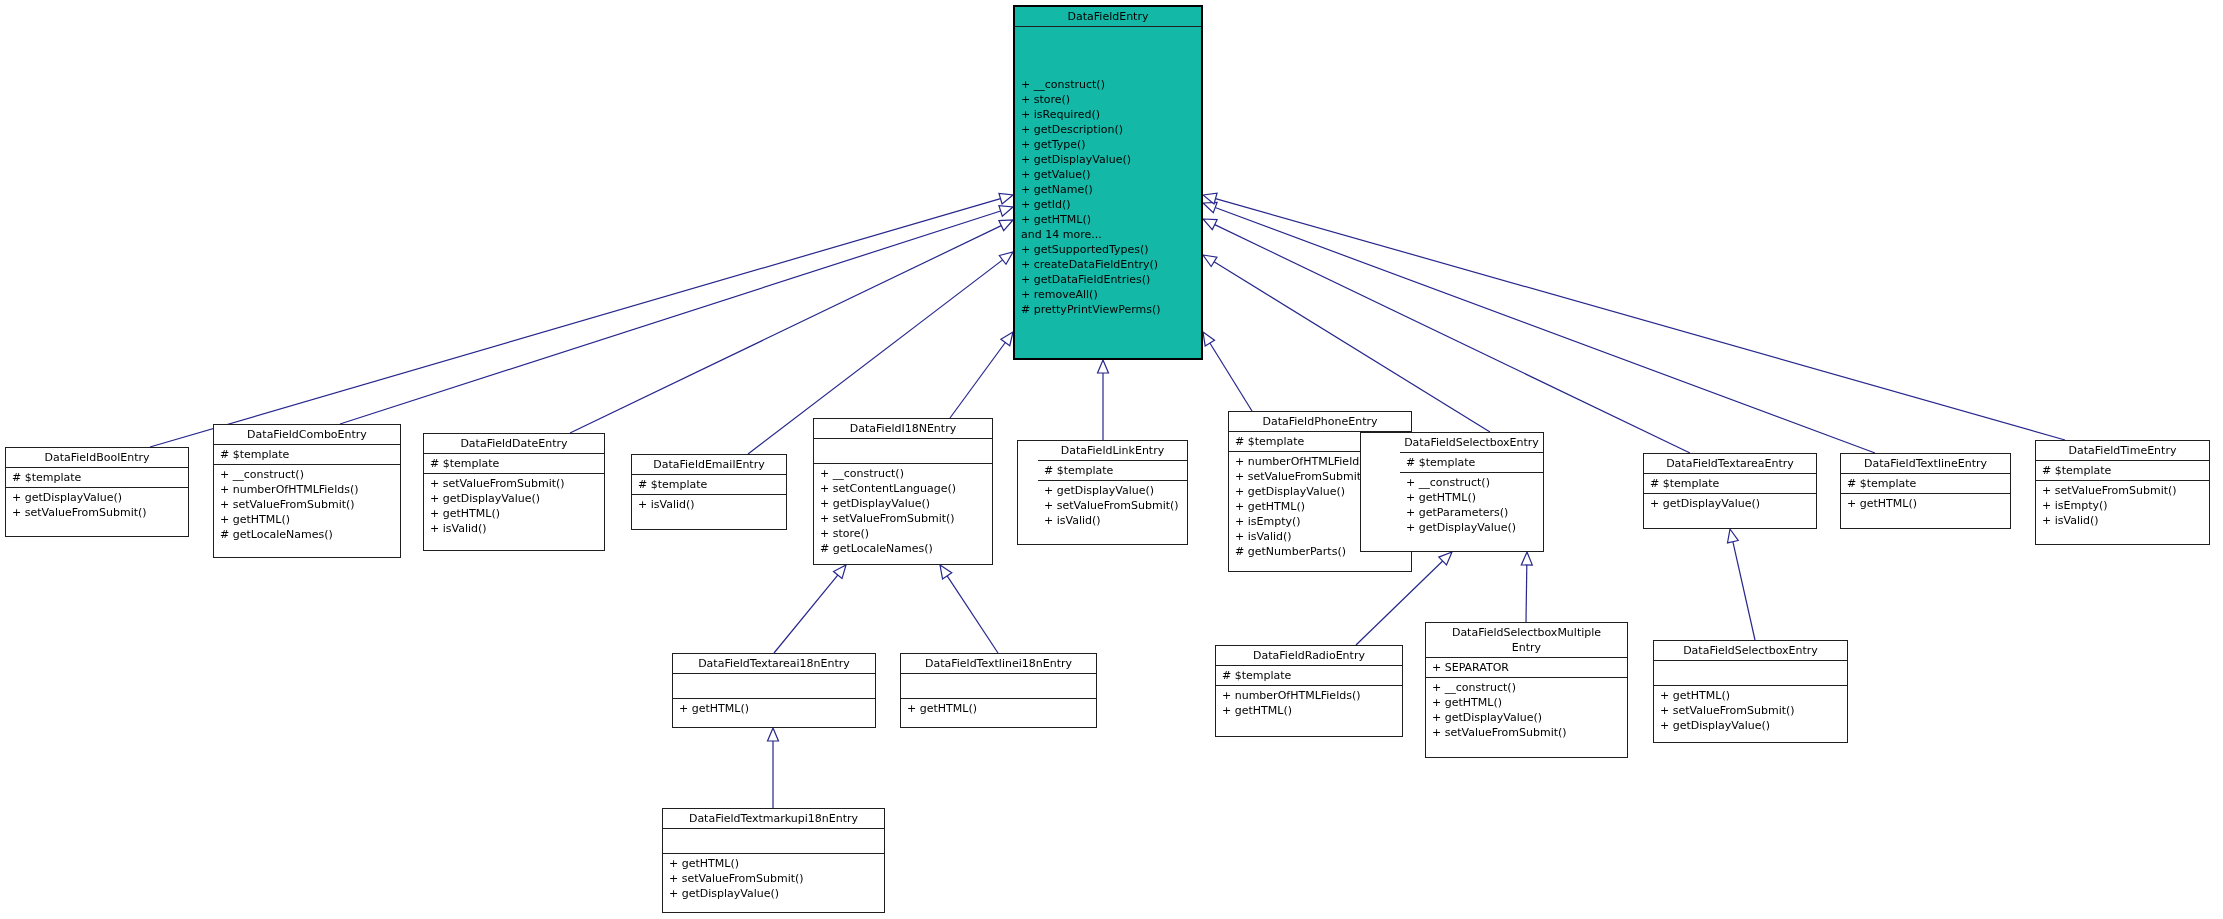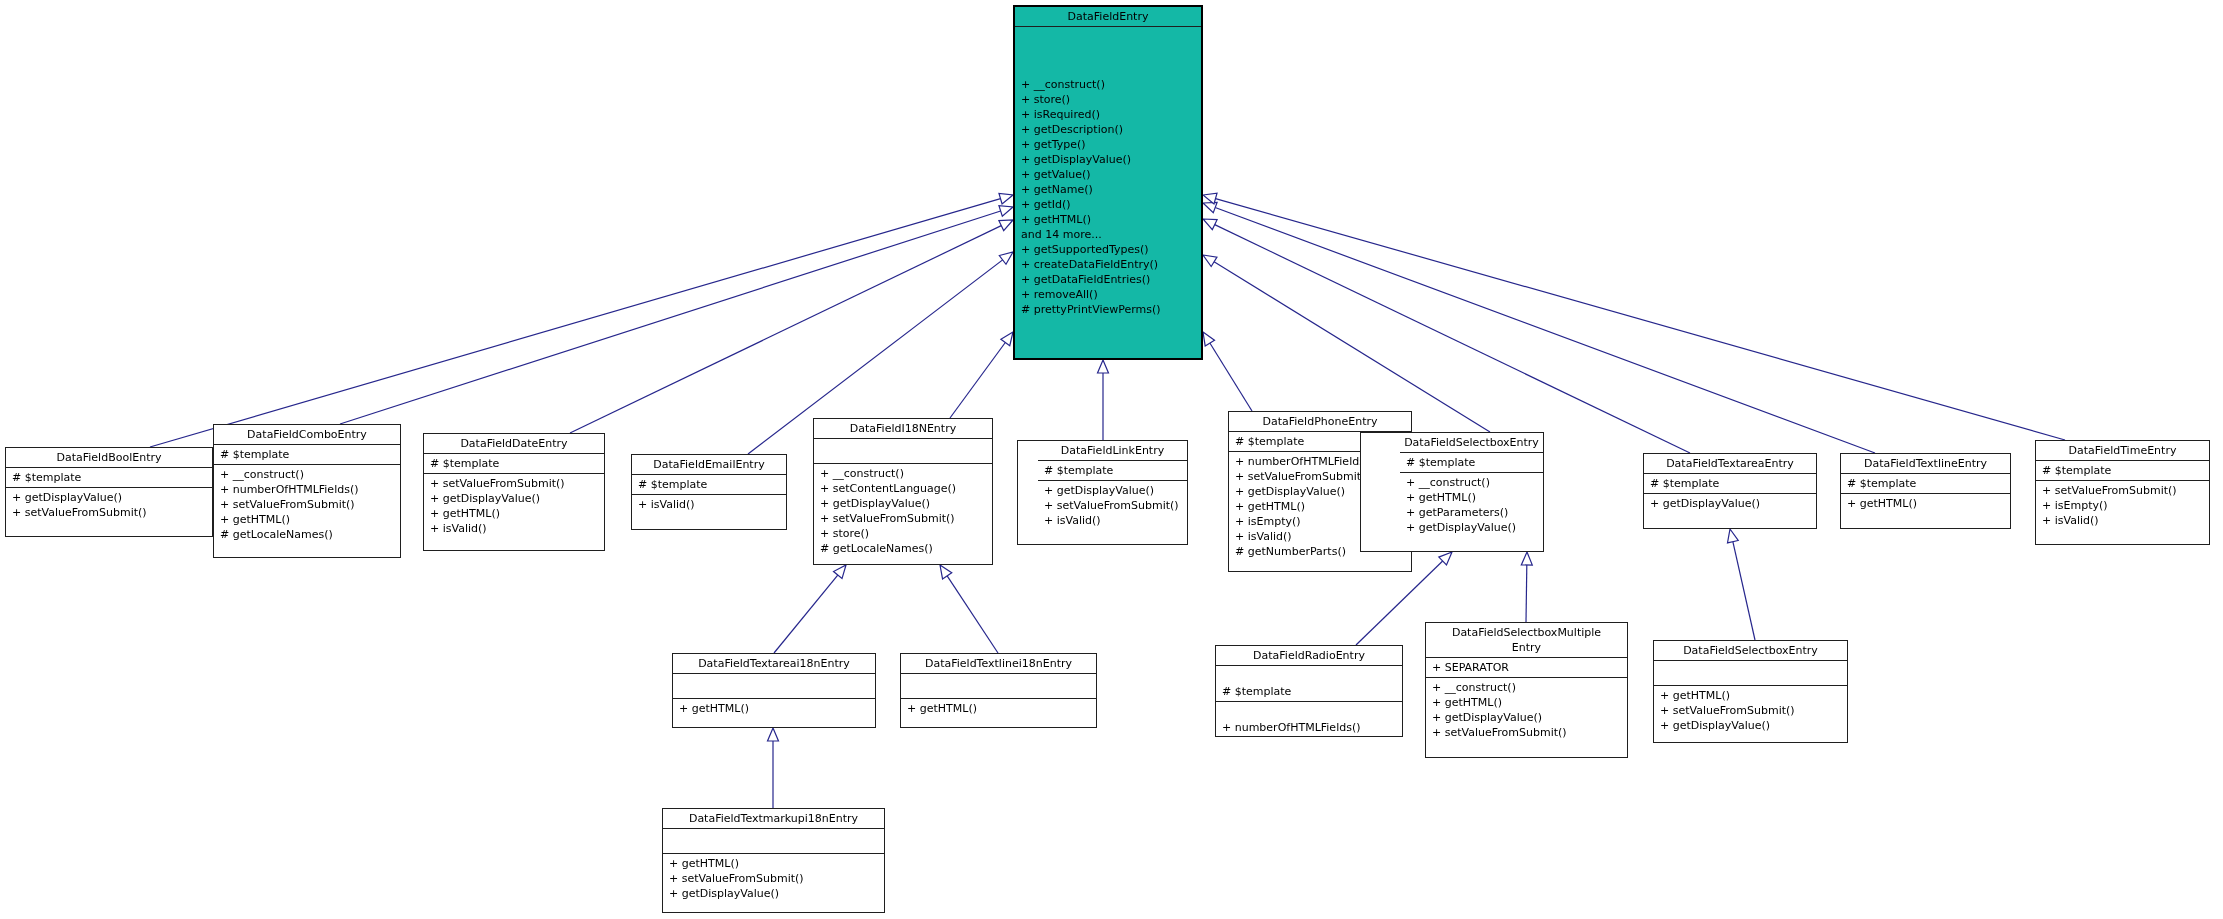--- a/index.html
+++ b/index.html
@@ -153,21 +153,21 @@
           <div class="member-row">+ getId()</div>
           <div class="member-row">+ getHTML()</div>
           <div class="member-row">and 14 more...</div>
           <div class="member-row">+ getSupportedTypes()</div>
           <div class="member-row">+ createDataFieldEntry()</div>
           <div class="member-row">+ getDataFieldEntries()</div>
           <div class="member-row">+ removeAll()</div>
           <div class="member-row"># prettyPrintViewPerms()</div>
         </div>
       </div>
-      <div class="class-node" style="left: 5px; top: 447px; width: 208px; height: 90px;">
+      <div class="class-node" style="left: 5px; top: 447px; width: 184px; height: 90px;">
         <div class="class-title">DataFieldBoolEntry</div>
         <div class="attributes-section">
           <div class="member-row"># $template</div>
         </div>
         <div class="methods-section">
           <div class="member-row">+ getDisplayValue()</div>
           <div class="member-row">+ setValueFromSubmit()</div>
         </div>
       </div>
       <div class="class-node" style="left: 213px; top: 424px; width: 188px; height: 134px;">
@@ -290,21 +290,21 @@
           <div class="member-row">+ getHTML()</div>
         </div>
       </div>
       <div class="class-node" style="left: 900px; top: 653px; width: 197px; height: 75px;">
         <div class="class-title">DataFieldTextlinei18nEntry</div>
         <div class="attributes-section empty"></div>
         <div class="methods-section">
           <div class="member-row">+ getHTML()</div>
         </div>
       </div>
-      <div class="class-node" style="left: 1215px; top: 645px; width: 188px; height: 92px; gap: 16px;">
+      <div class="class-node" style="left: 1215px; top: 645px; width: 188px; height: 92px;">
         <div class="class-title">DataFieldRadioEntry</div>
         <div class="attributes-section">
           <div class="member-row"># $template</div>
         </div>
         <div class="methods-section">
           <div class="member-row">+ numberOfHTMLFields()</div>
           <div class="member-row">+ getHTML()</div>
         </div>
       </div>
       <div class="class-node" style="left: 1425px; top: 622px; width: 203px; height: 136px;">

